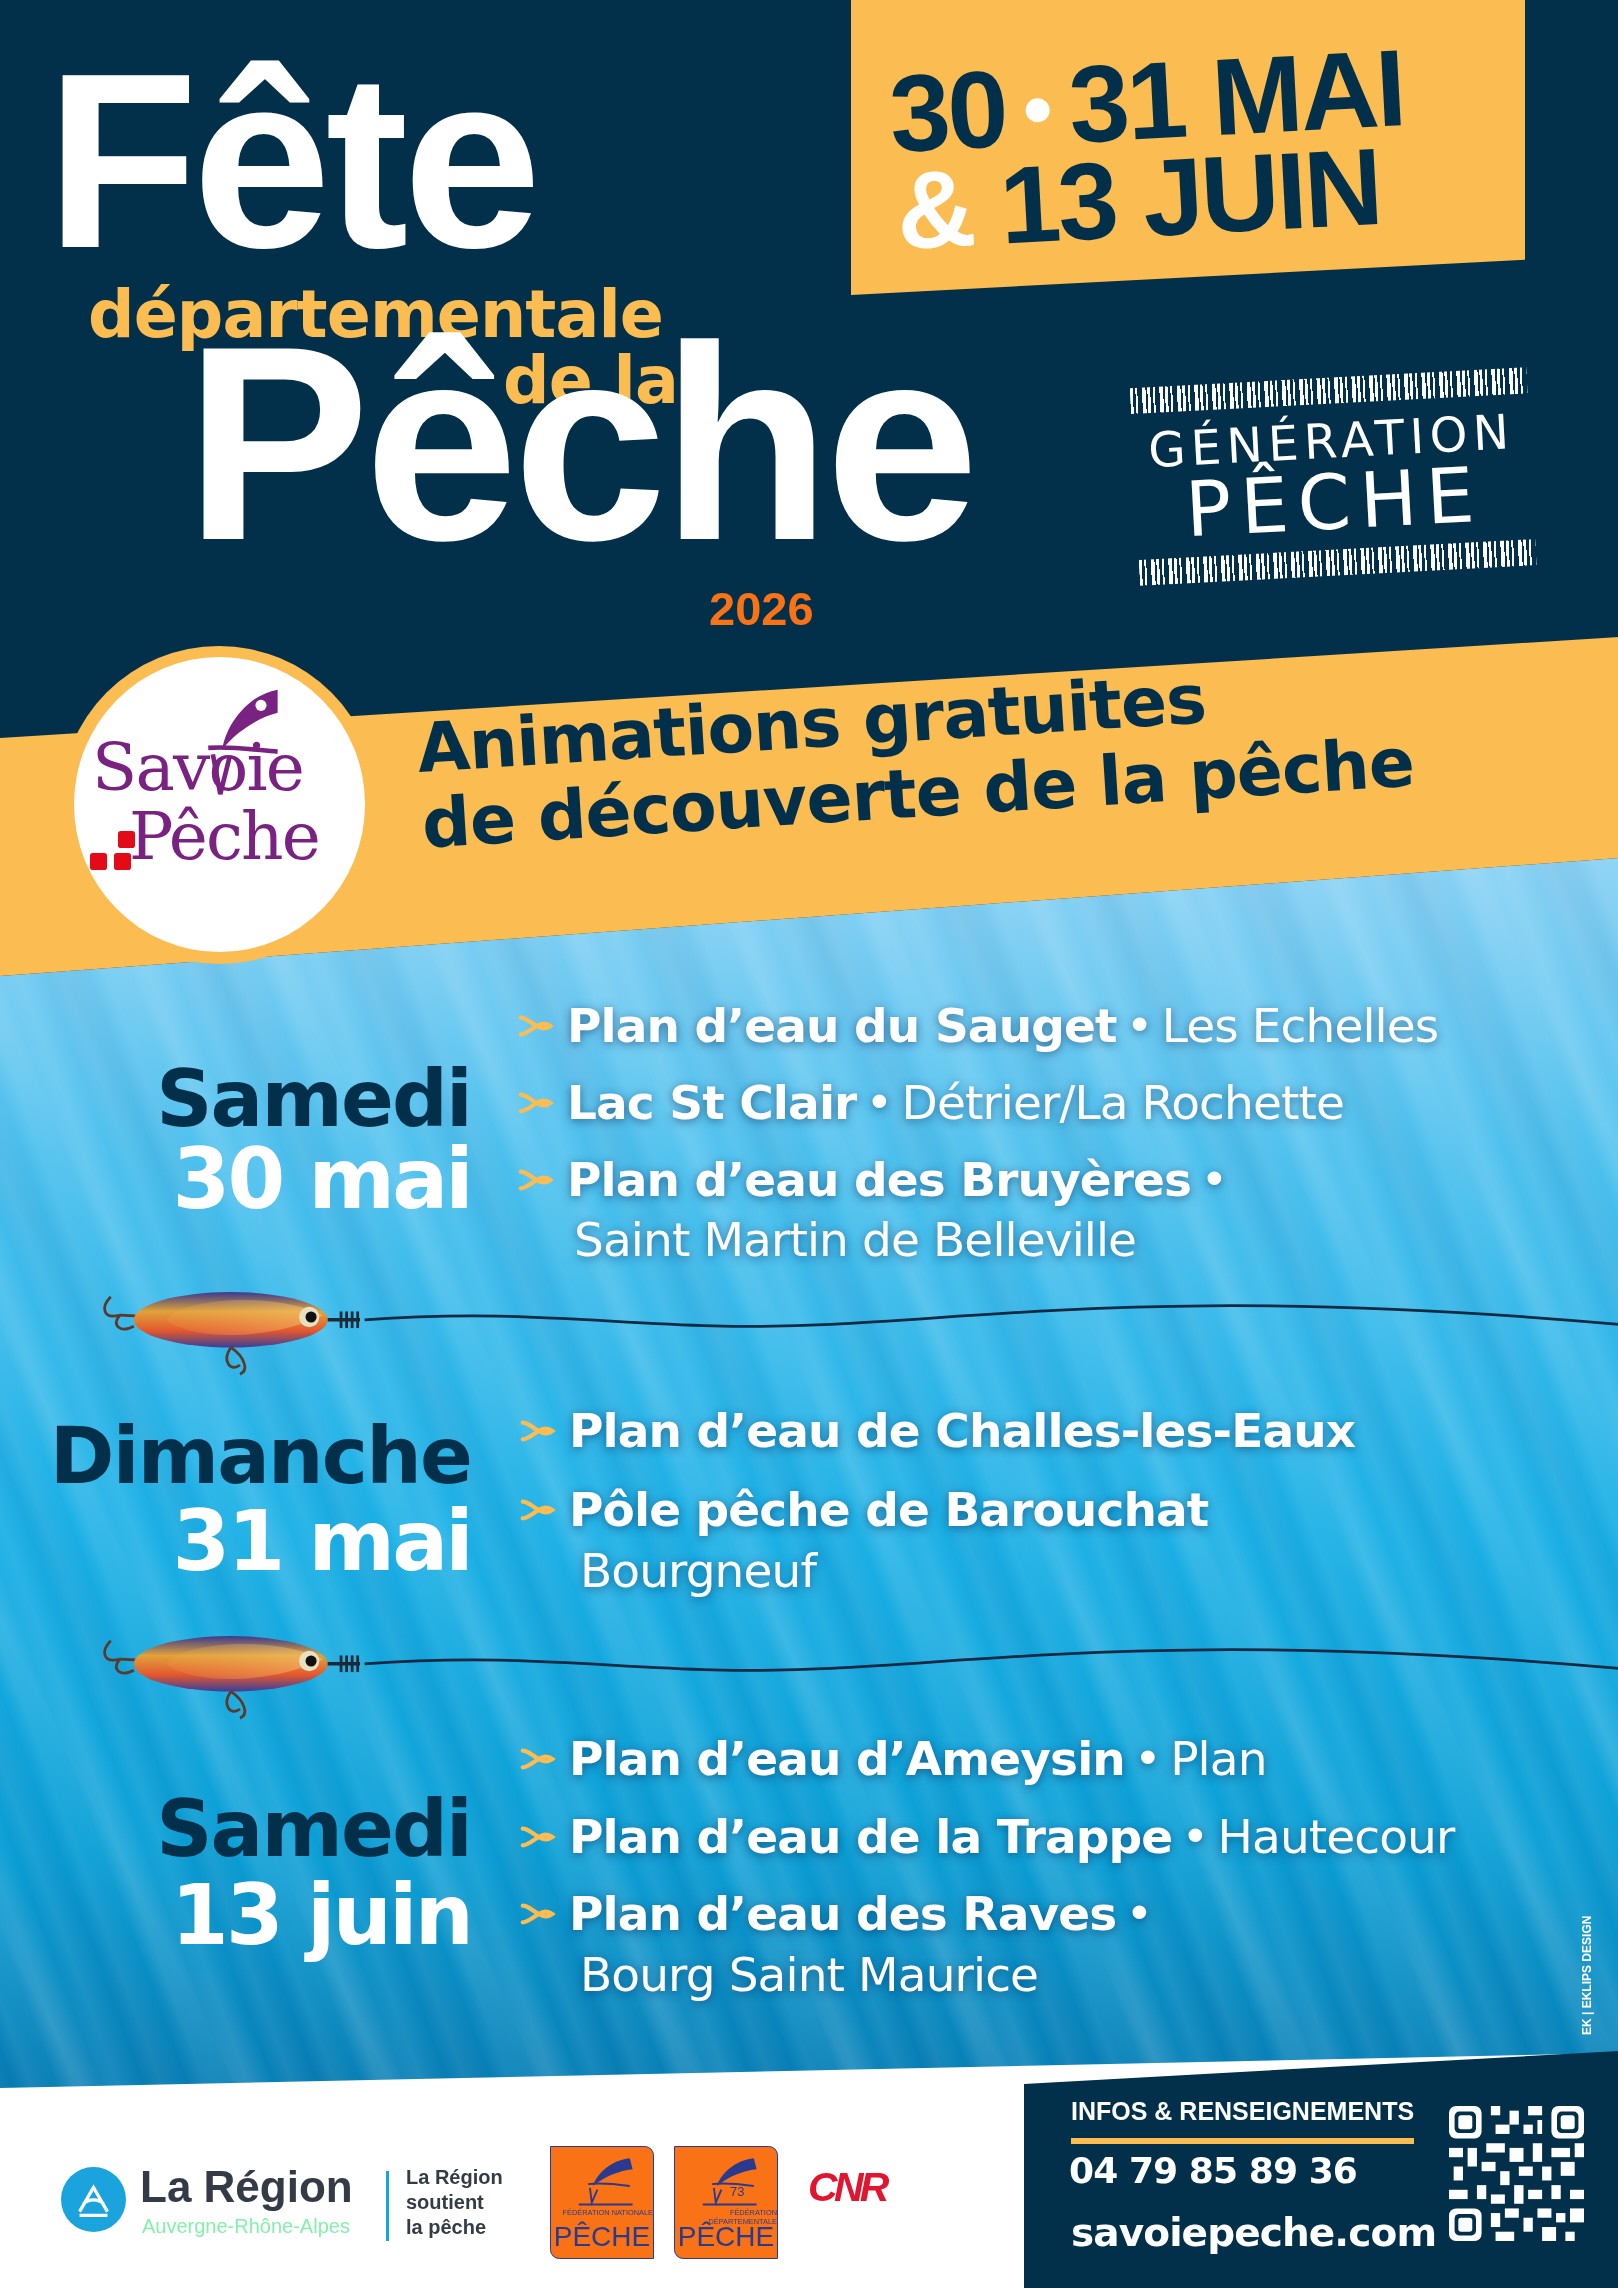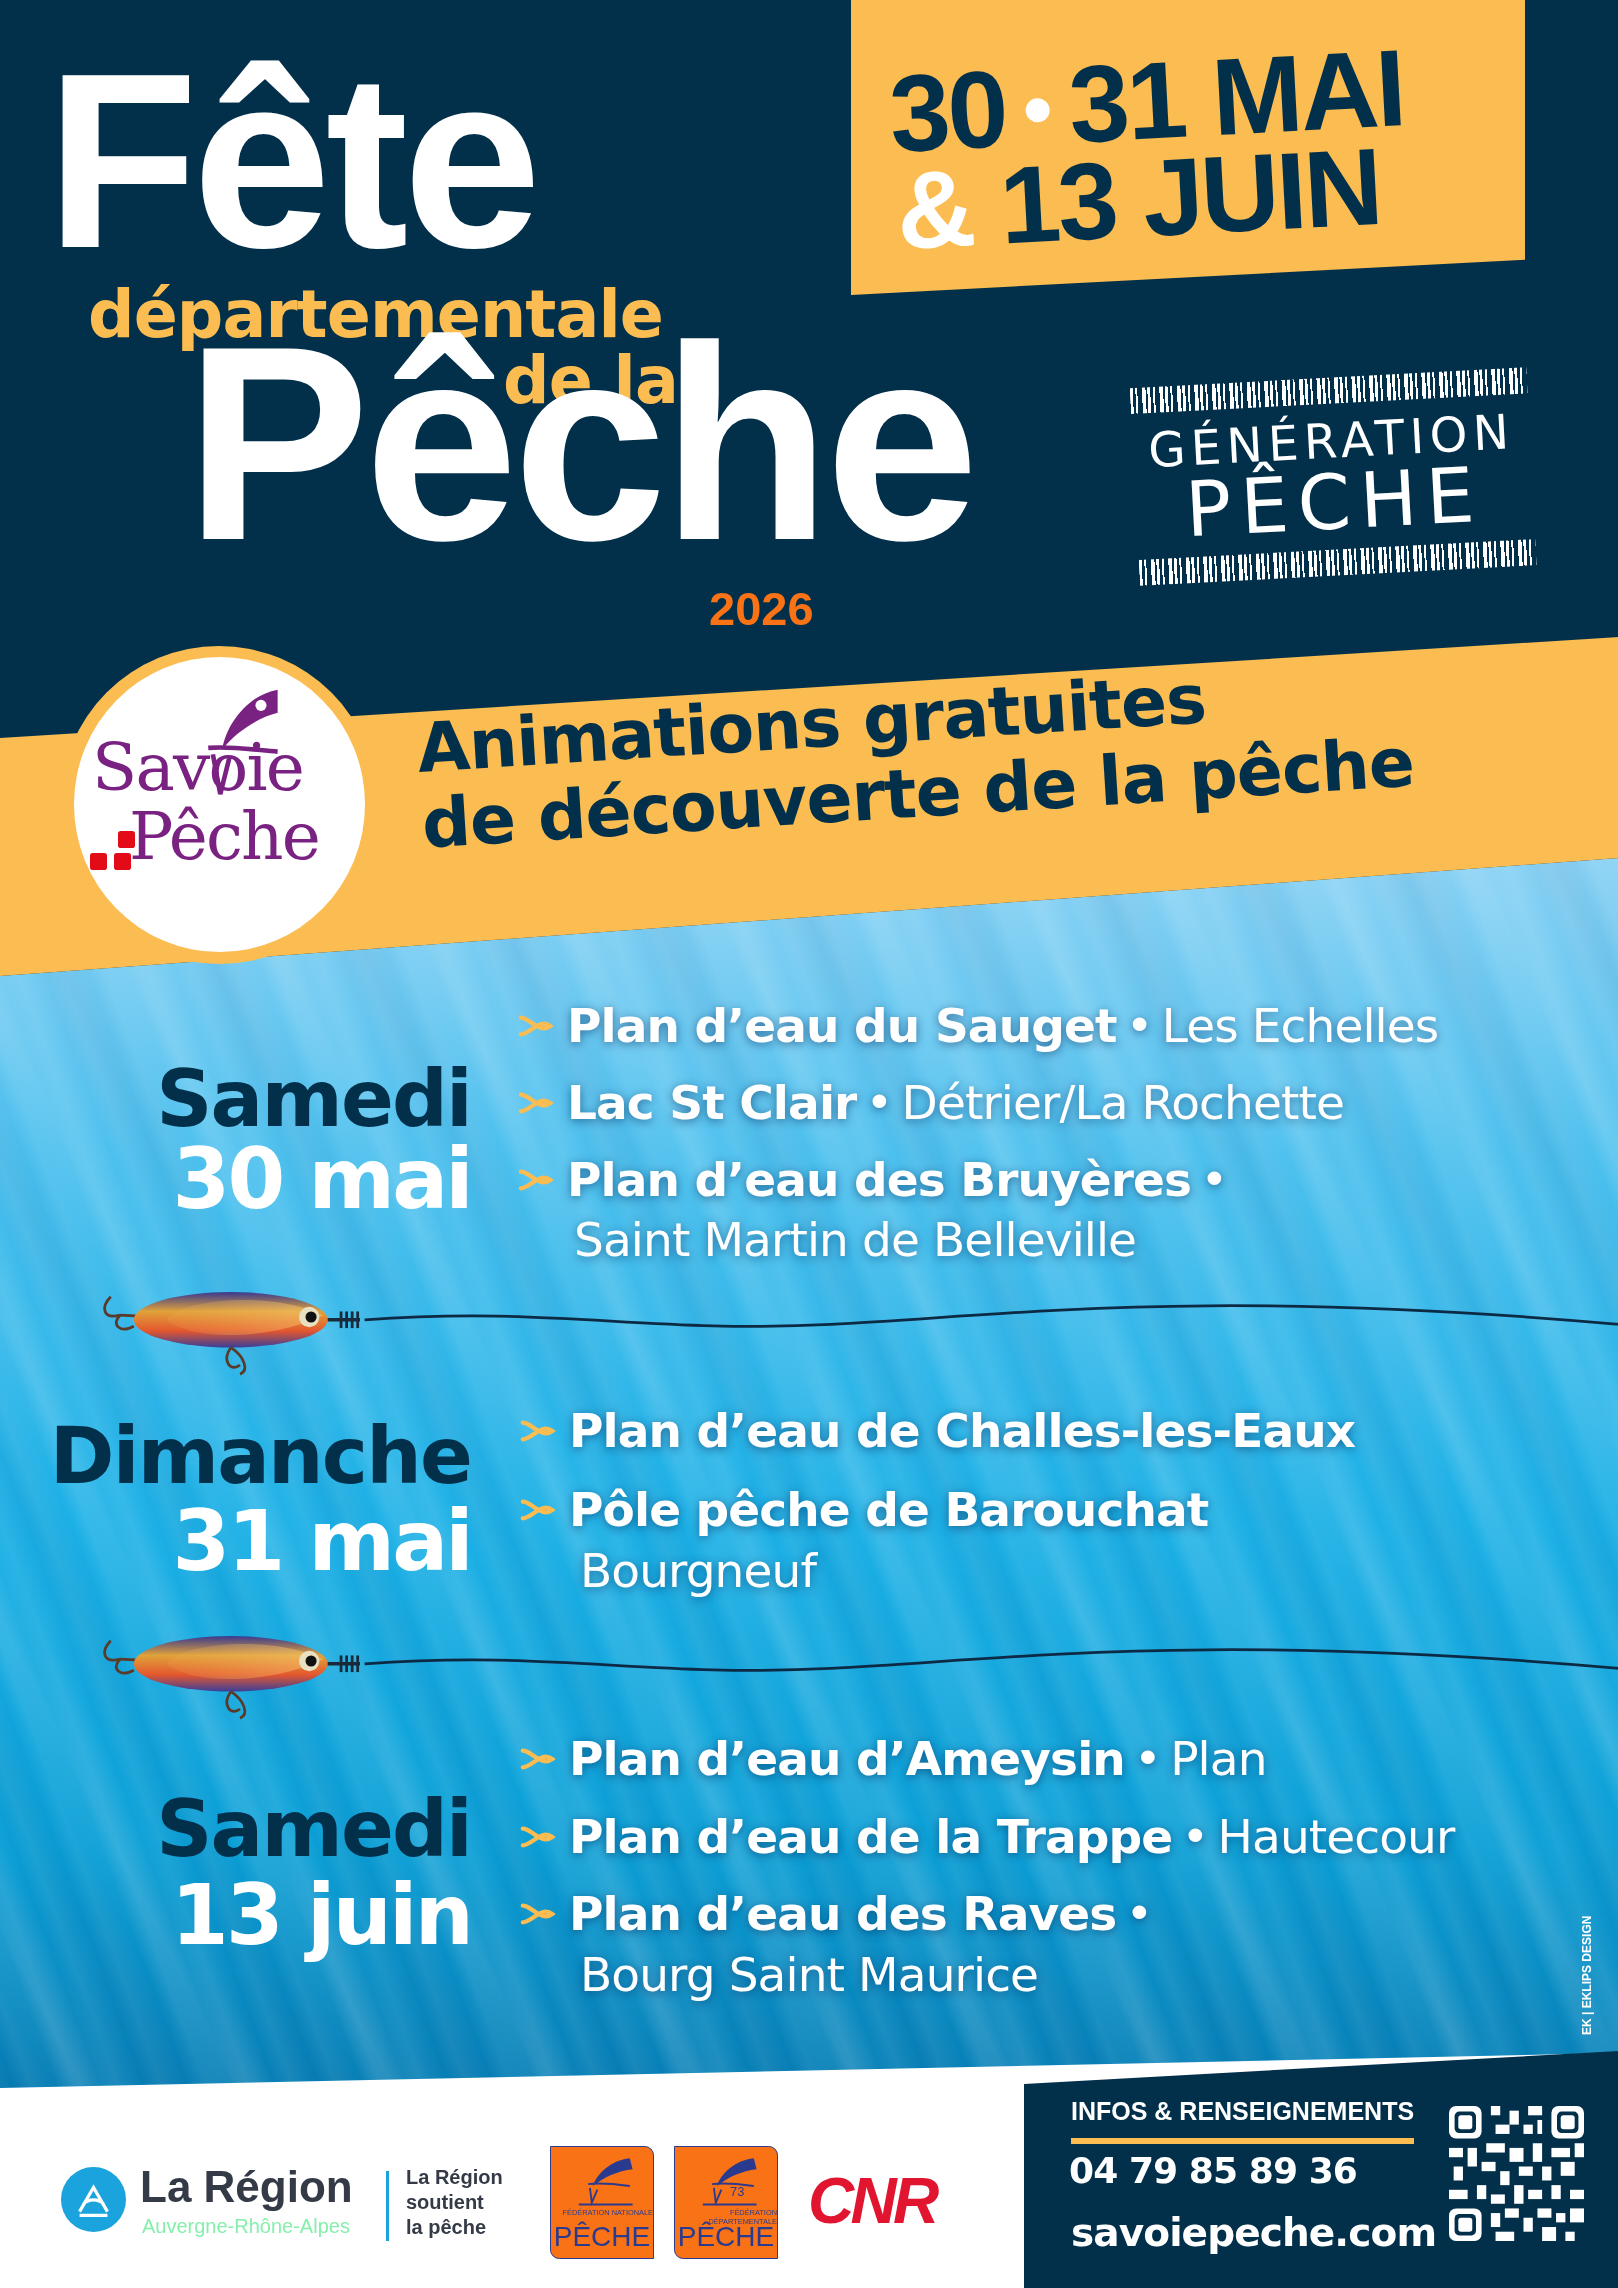--- a/index.html
+++ b/index.html
@@ -68,21 +68,21 @@
 
   
   #region-logo { left:61px; top:2167px; width:65px; height:65px; border-radius:50%; background:#1aa3dd; }
   #region-title { left:140px; top:2162px; font-family:"Liberation Sans", sans-serif; font-weight:700; font-size:44px; color:#343b47; }
   #region-sub { left:142px; top:2215px; font-family:Liberation Sans, sans-serif; font-size:20px; color:#86efac; }
   #region-divider { left:386px; top:2171px; width:2.8px; height:70px; background:#1aa3dd; }
   #region-support { left:406px; top:2165px; font-family:"Liberation Sans", sans-serif; font-weight:700; font-size:20px; color:#343b47; line-height:25px; }
   .fed-box { width:102px; height:111px; border:1.8px solid #2a3a8f; border-radius:0 9.2px 0 9.2px; background:#f97316; }
   .fed-label { position:absolute; left:0; right:0; top:61px; text-align:right; font-family:"Liberation Sans", sans-serif; font-size:7.4px; color:#2a3a8f; }
   .fed-peche { position:absolute; left:0; right:0; top:74px; text-align:center; font-family:"Liberation Sans", sans-serif; font-size:28px; color:#2a3a8f; }
-  #cnr-logo { left:808px; top:2164px; font-family:"Liberation Sans", sans-serif; font-weight:700; font-size:64px; color:#e1152f; letter-spacing:-3.7px; font-style:italic; }
+  #cnr-logo { left:808px; top:2164px; font-family:"Liberation Sans", sans-serif; font-weight:700; font-size:41px; color:#e1152f; letter-spacing:-3.7px; font-style:italic; }
 
   #infos-title { left:1071px; top:2097px; font-family:"Liberation Sans", sans-serif; font-weight:700; font-size:25px; color:#fff; letter-spacing:0px; }
   #infos-rule { left:1071px; top:2138px; width:343px; height:5.5px; background:#fbbc52; }
   #infos-phone { left:1069px; top:2150px; font-family:"DejaVu Sans", sans-serif; font-weight:700; font-size:36px; color:#fff; letter-spacing:-0.9px; }
   #infos-web { left:1071px; top:2210px; font-family:"DejaVu Sans", sans-serif; font-weight:700; font-size:39px; color:#fff; letter-spacing:-0.9px; }
   #qr { left:1449px; top:2106px; width:135px; height:135px; }
 
   #credit { left:1580px; top:1897px; width:18.5px; height:138px; }
   #credit span { position:absolute; left:0; top:138px; transform:rotate(-90deg); transform-origin:0 0; white-space:nowrap; font-family:"Liberation Sans", sans-serif; font-weight:700; font-size:12px; color:#fff; }
 </style>

